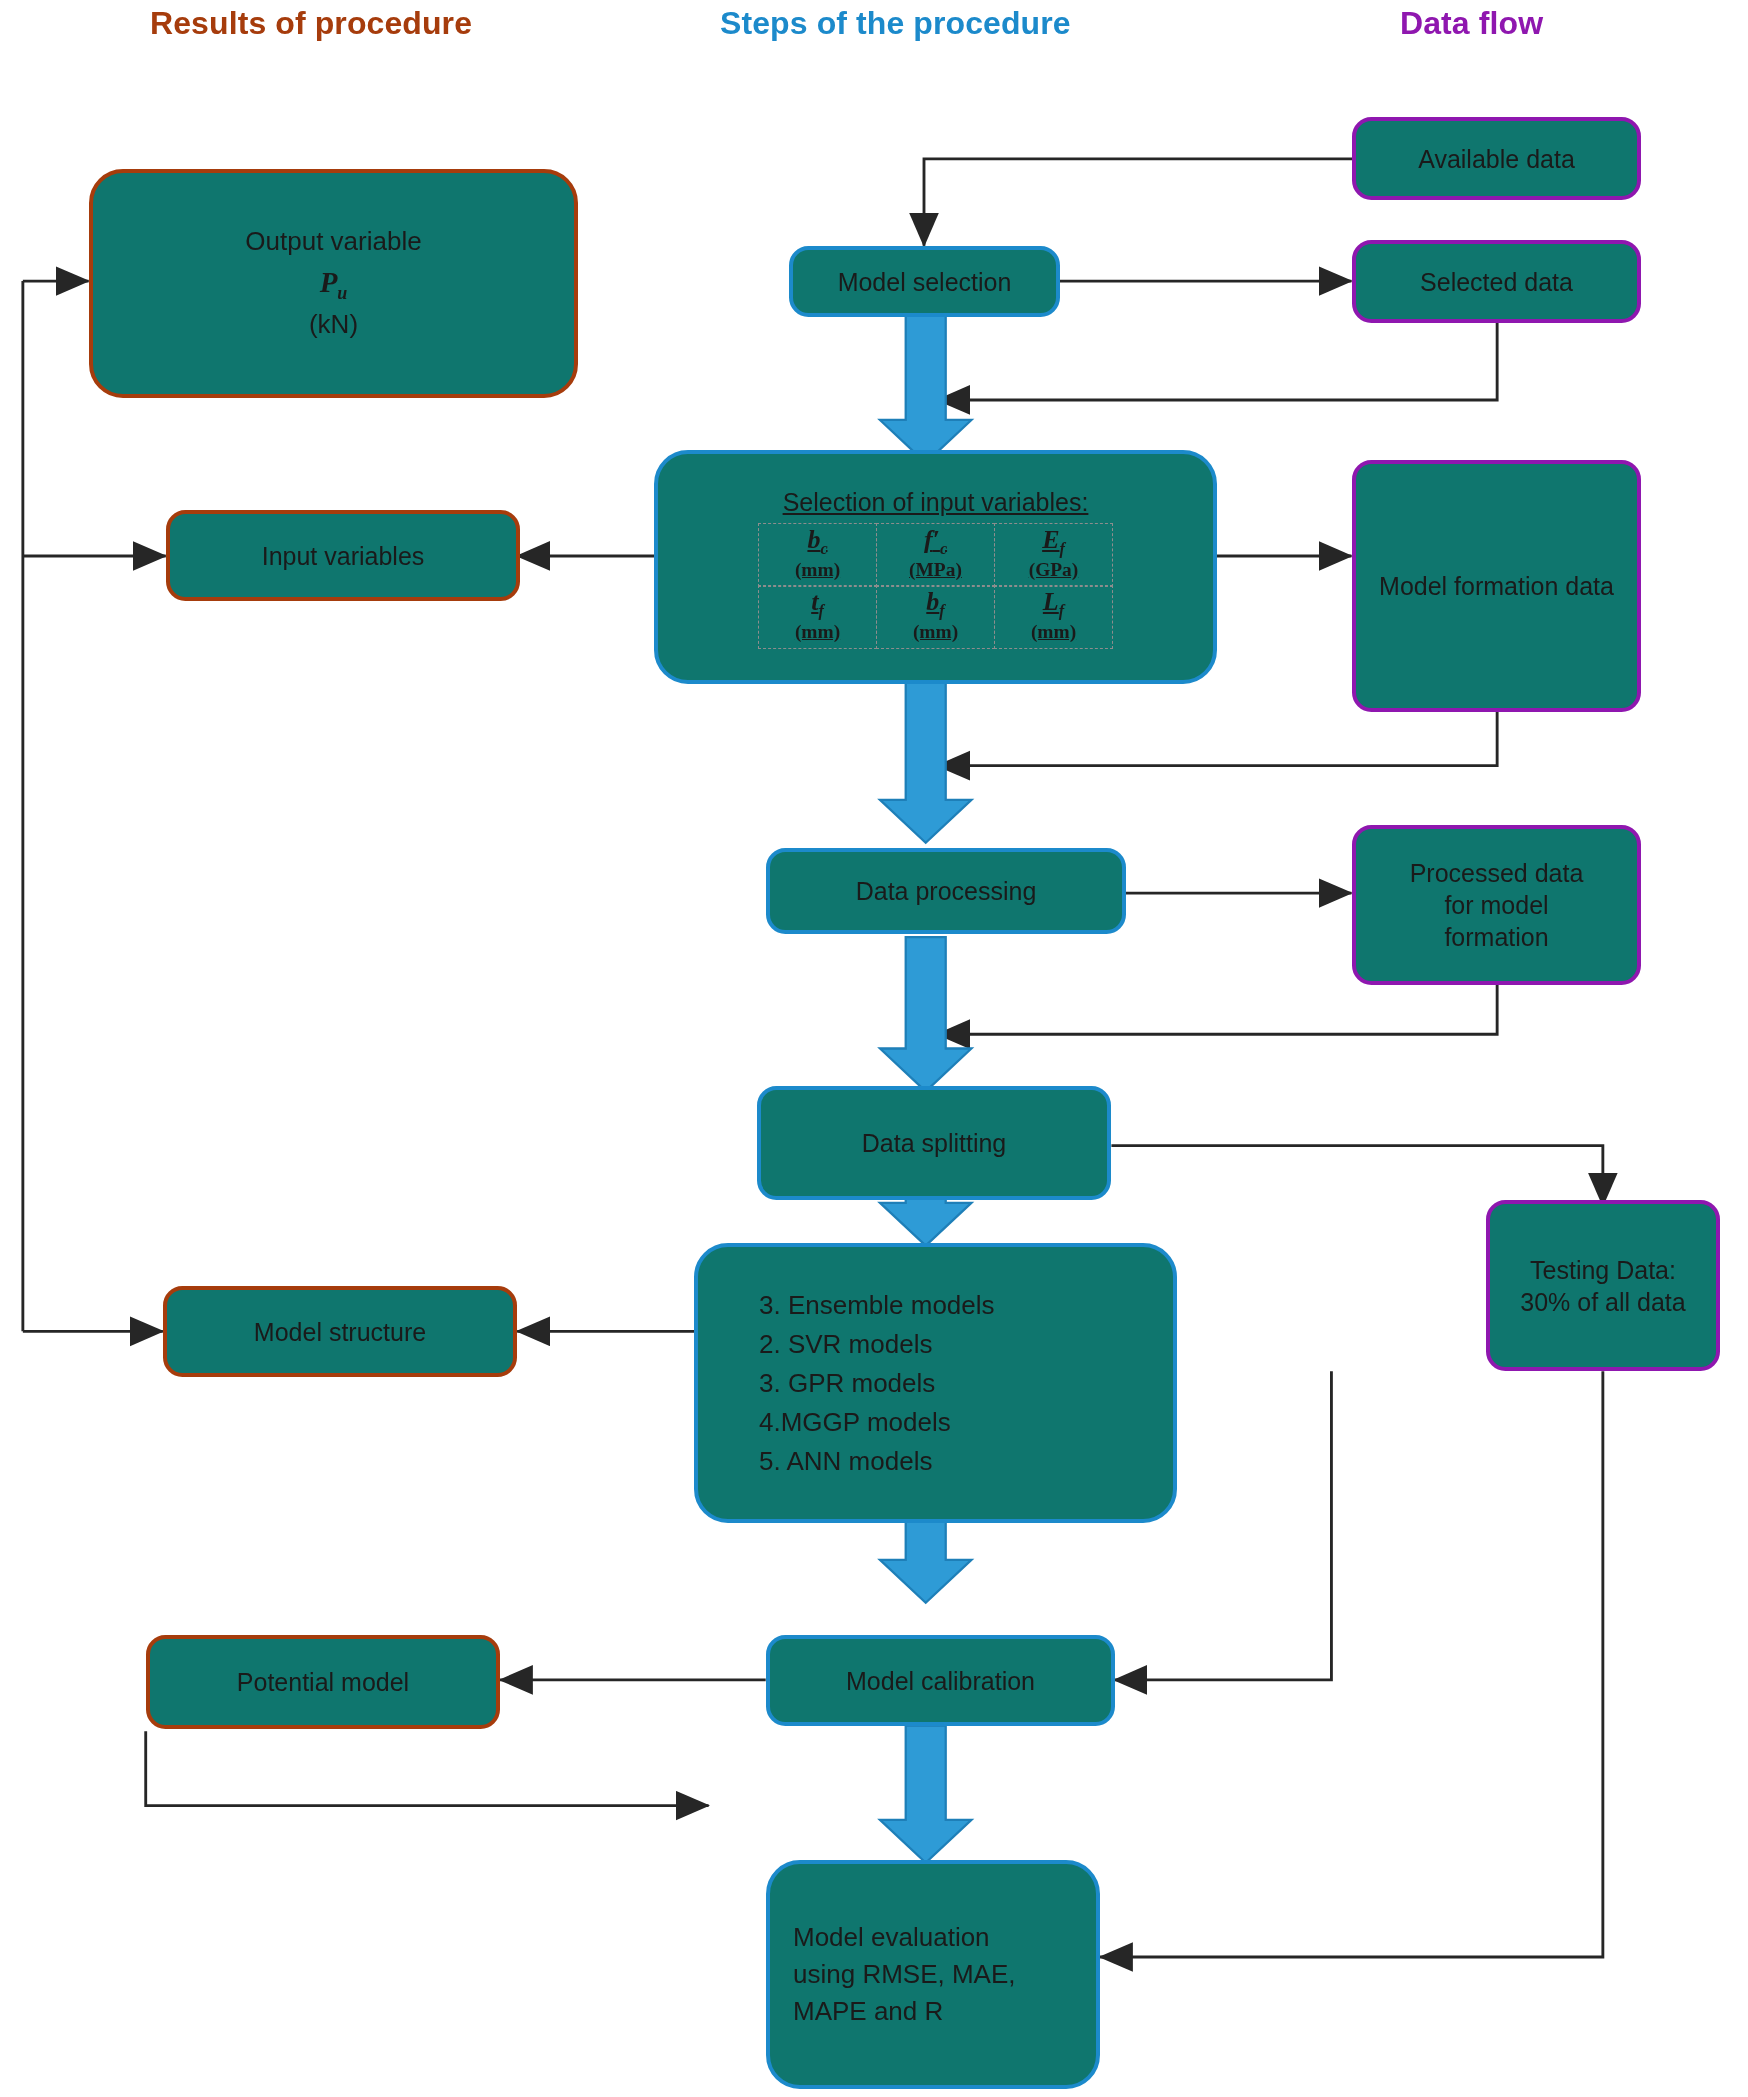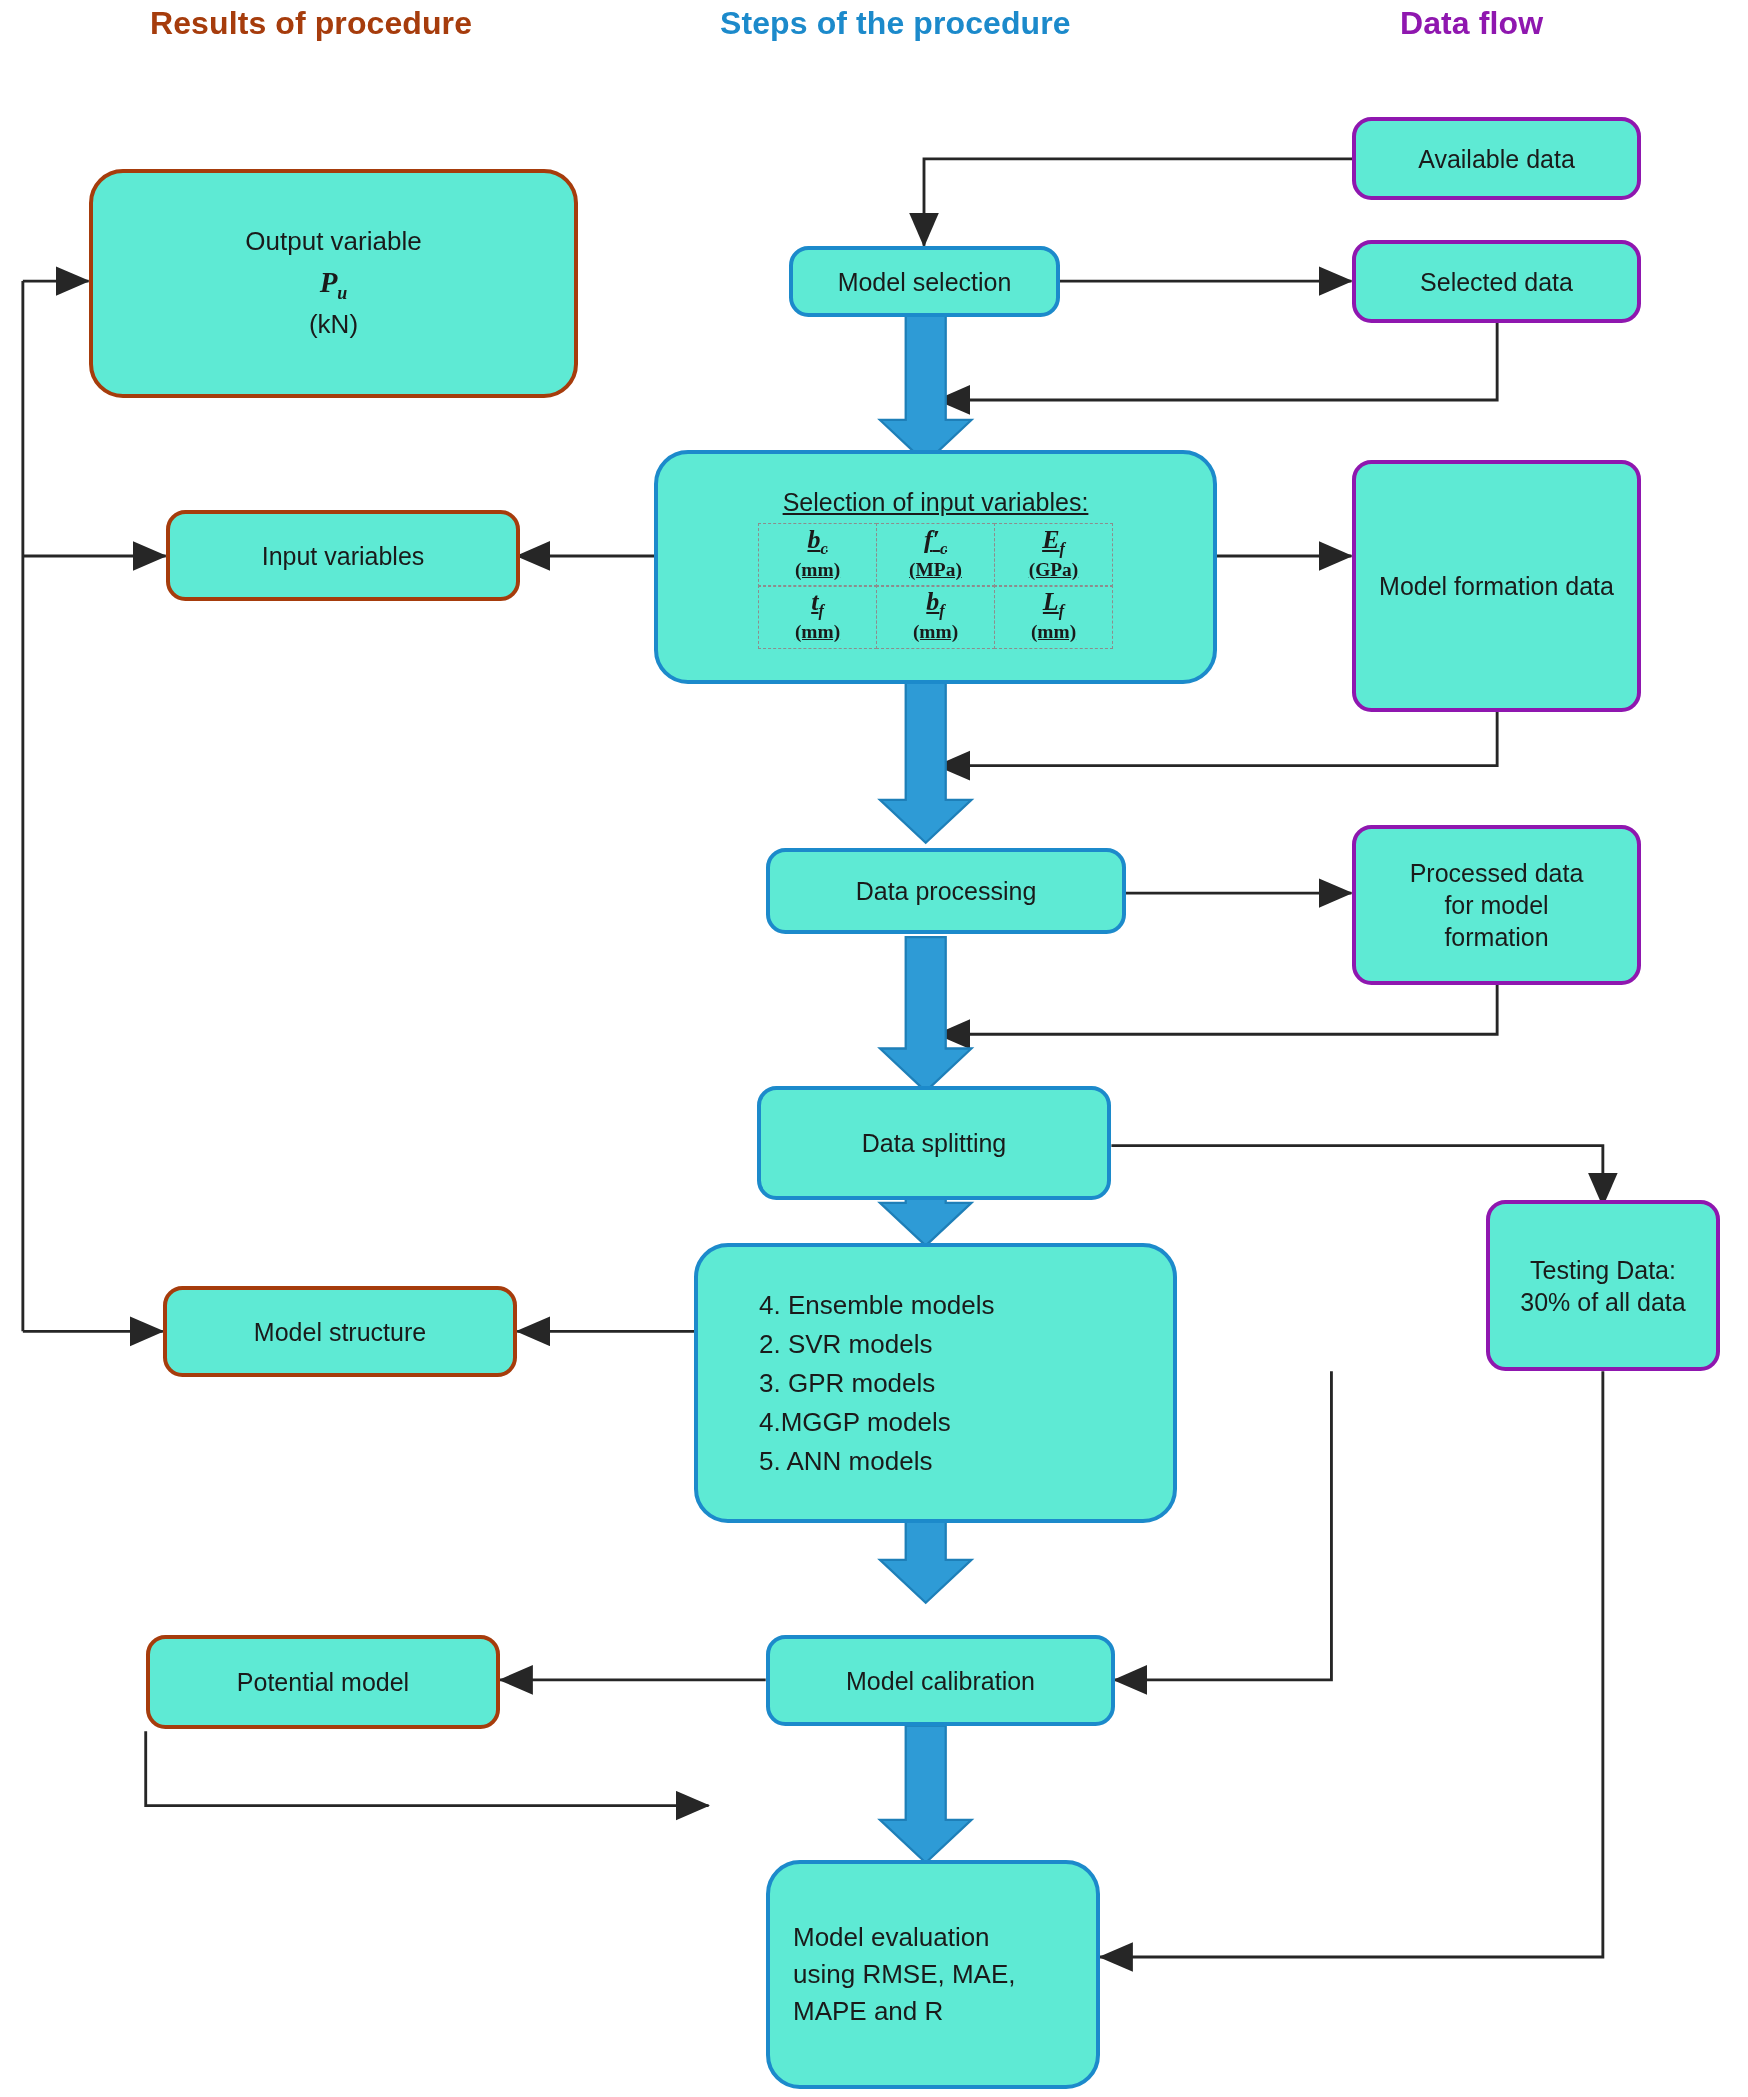--- a/index.html
+++ b/index.html
@@ -12,21 +12,21 @@
 
   .col-head{
     position:absolute;font-weight:bold;font-size:32px;white-space:nowrap;
     letter-spacing:0.1px;
   }
   #head-results{color:#A63C0C;left:150px;top:4.6px;}
   #head-steps{color:#1C8ACB;left:720px;top:4.6px;}
   #head-flow{color:#8F17AF;left:1400px;top:4.6px;}
 
   .node{
-    position:absolute;background:#5eead4;box-sizing:border-box;
+    position:absolute;background:#0f766e;box-sizing:border-box;
     display:flex;align-items:center;
     text-align:center;color:#1a1a1a;line-height:1.28;
     font-size:25px;z-index:3;
   }
   .node .inner{width:100%;padding:0 8px;box-sizing:border-box;}
   .blue{border:4px solid #1C8ACB;border-radius:19.4px;}
   .purple{border:4px solid #8F17AF;border-radius:19.4px;}
   .orange{border:4px solid #A63C0C;border-radius:19.4px;}
   .blue.big{border-radius:34px;}
   .orange.big{border-radius:34px;}
@@ -187,21 +187,21 @@
     <div class="inner">Data processing</div>
   </div>
 
   <div class="node blue" id="n-data-splitting" style="left:757px;top:1086px;width:354px;height:114px;">
     <div class="inner">Data splitting</div>
   </div>
 
   <div class="node blue big" id="n-models" style="left:694px;top:1243px;width:483px;height:280px;">
     <div class="inner">
       <div class="mlist">
-        <div>4. Ensemble models</div>
+        <div>3. Ensemble models</div>
         <div>2. SVR models</div>
         <div>3. GPR models</div>
         <div>4.MGGP models</div>
         <div>5. ANN models</div>
       </div>
     </div>
   </div>
 
   <div class="node blue" id="n-model-calibration" style="left:766px;top:1635px;width:349px;height:91px;">
     <div class="inner">Model calibration</div>

